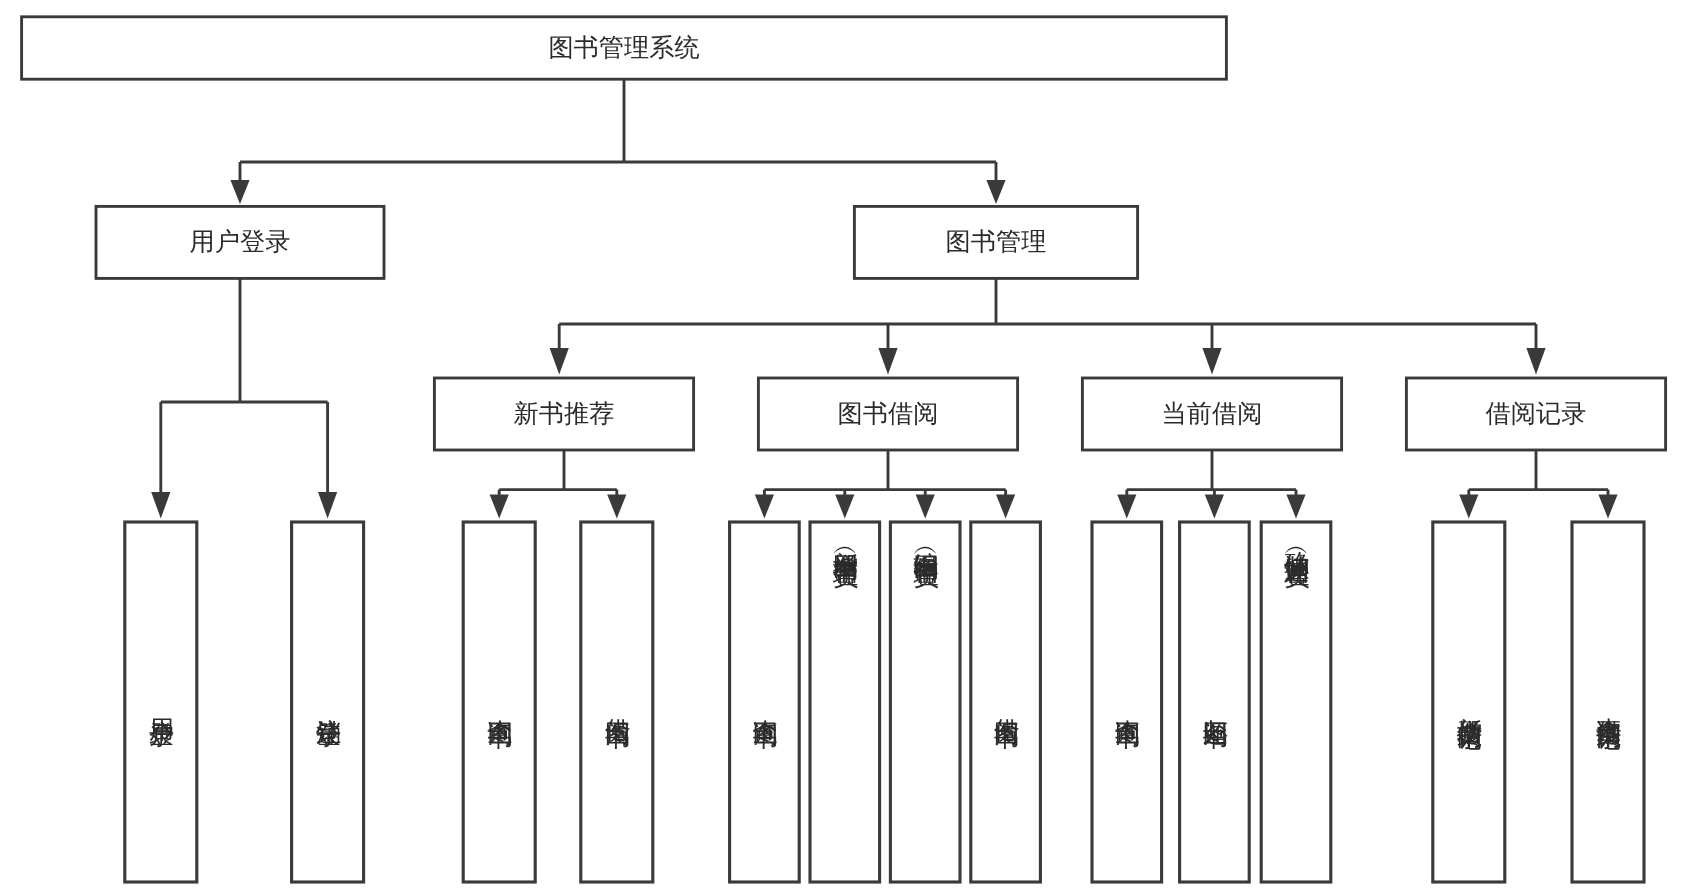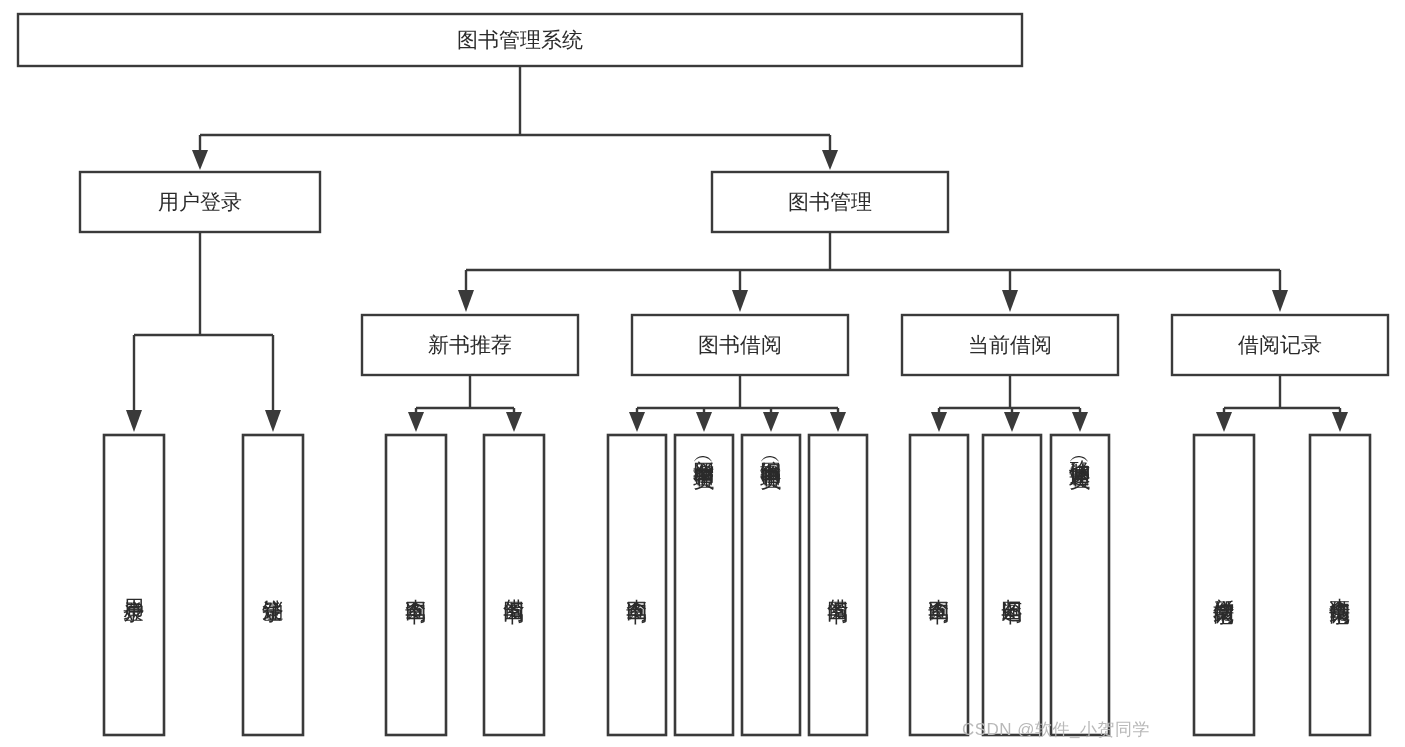--- a/index.html
+++ b/index.html
@@ -253,15 +253,14 @@
   </div>
 
   <div class="leaf-label-box" style="left:1194px; top:435px; width:60px; height:300px;">
     <span class="leaf-label-text">新增借阅记录</span>
   </div>
 
   <div class="leaf-label-box" style="left:1310px; top:435px; width:60px; height:300px;">
     <span class="leaf-label-text">查询借阅记录</span>
   </div>
 
-  <div class="watermark">CSDN @软件_小贺同学</div>
 
 </div>
 
 </body></html>

